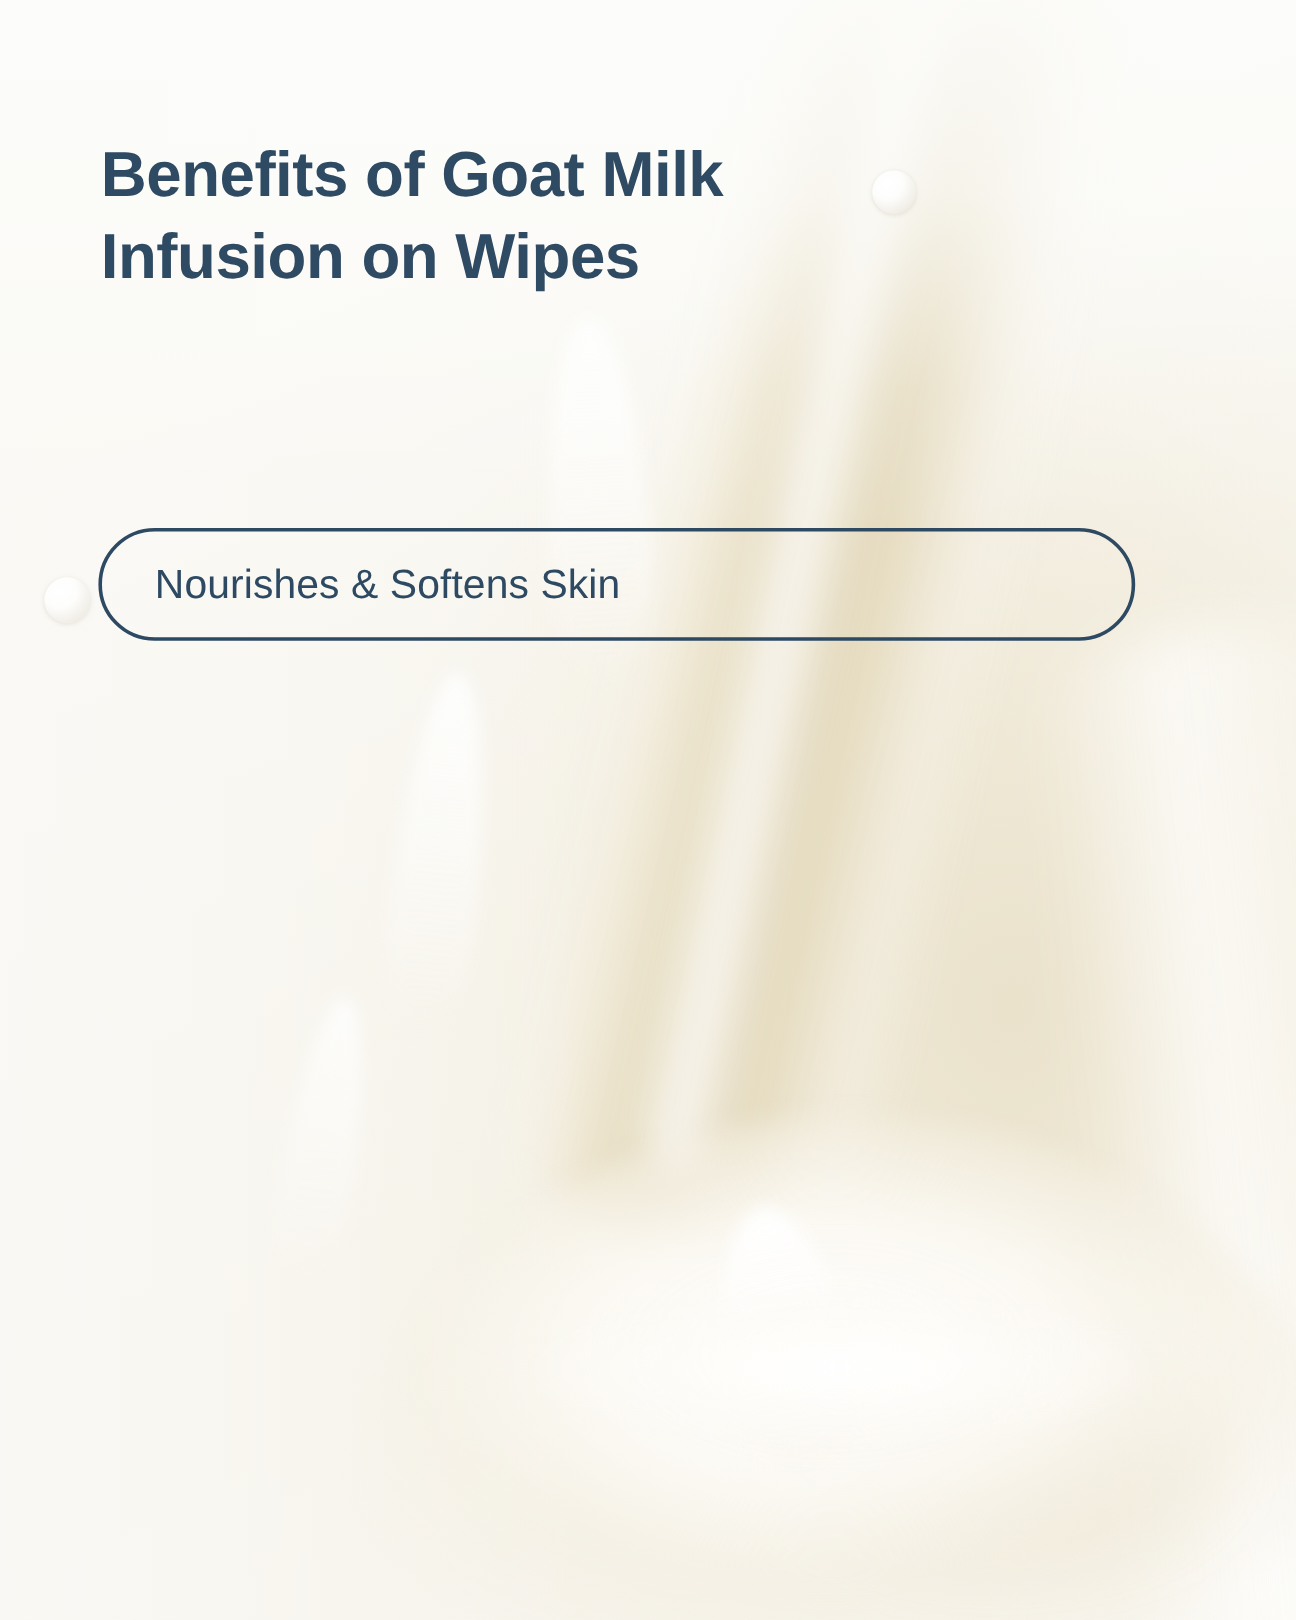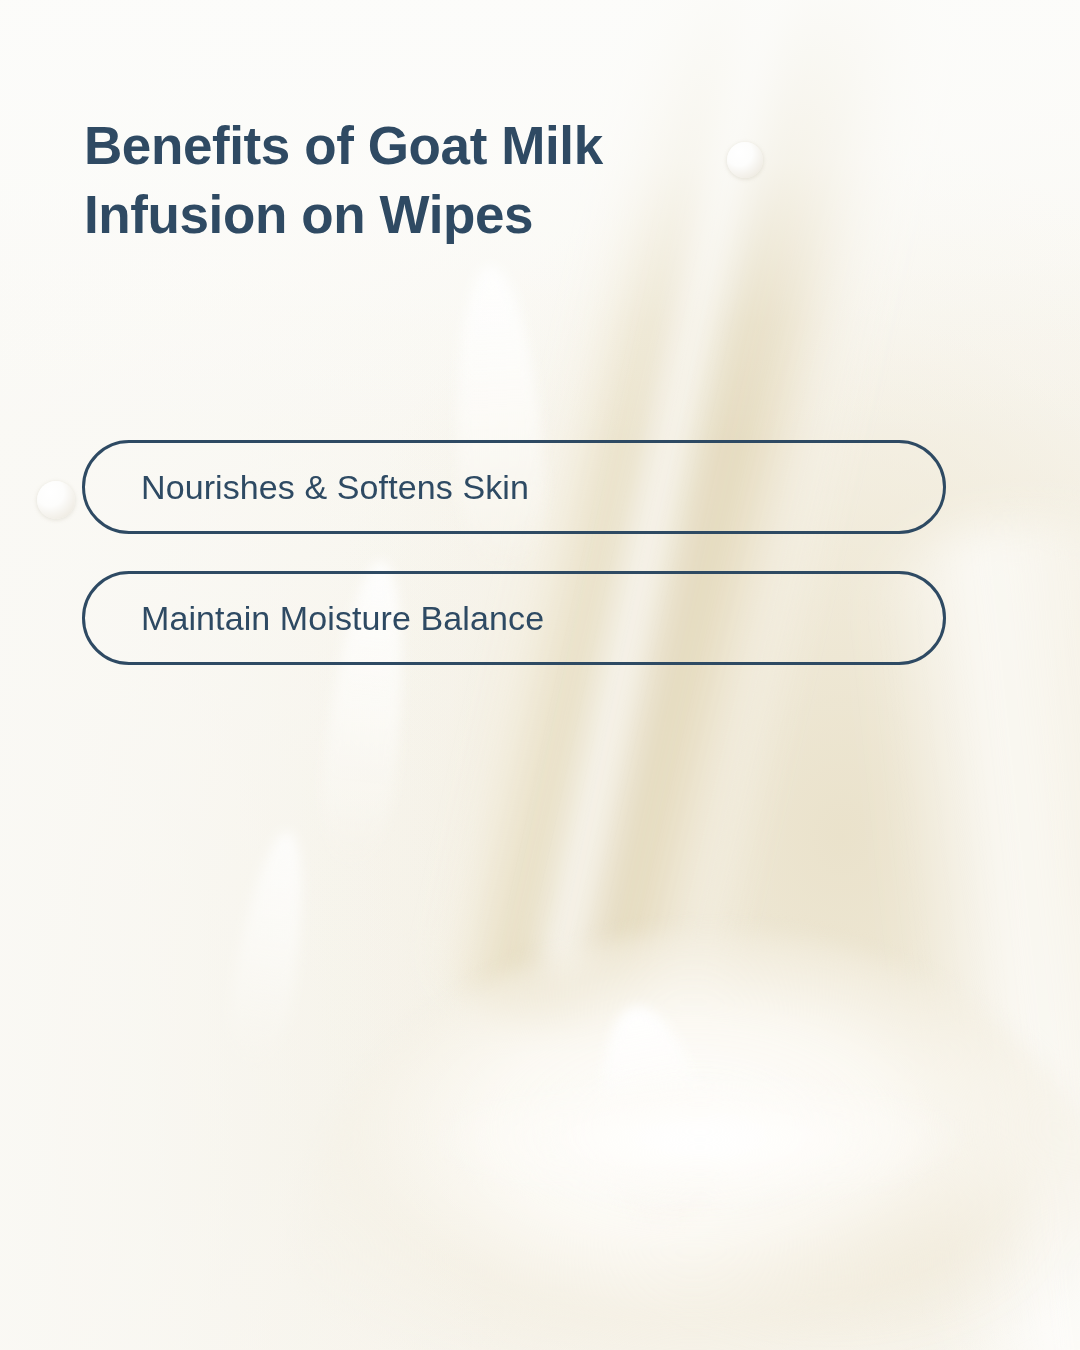--- a/index.html
+++ b/index.html
@@ -239,21 +239,21 @@
     margin-bottom: 37px;
     border: 3px solid #2e4a63;
     border-radius: 47px;
     background: transparent;
     display: flex;
     align-items: center;
   }
   .benefit-pill:last-child { margin-bottom: 0; }
 
   .benefit-label {
-    padding-left: 56px;
+    padding-left: 44px;
     font-size: 34px;
     font-weight: 400;
     letter-spacing: 0.1px;
     color: #2e4a63;
     white-space: nowrap;
   }
 </style>
 </head>
 <body>
 
@@ -285,22 +285,19 @@
 
     <h1 class="headline">Benefits of Goat Milk
 Infusion on Wipes</h1>
 
     <ul class="benefit-list">
 
       <li class="benefit-pill">
         <span class="benefit-label">Nourishes &amp; Softens Skin</span>
       </li>
 
-      <li class="benefit-pill">
-        <span class="benefit-label">Maintain Moisture Balance</span>
-      </li>
 
 
 
 
     </ul>
   </div>
 </div>
 
 </body></html>

